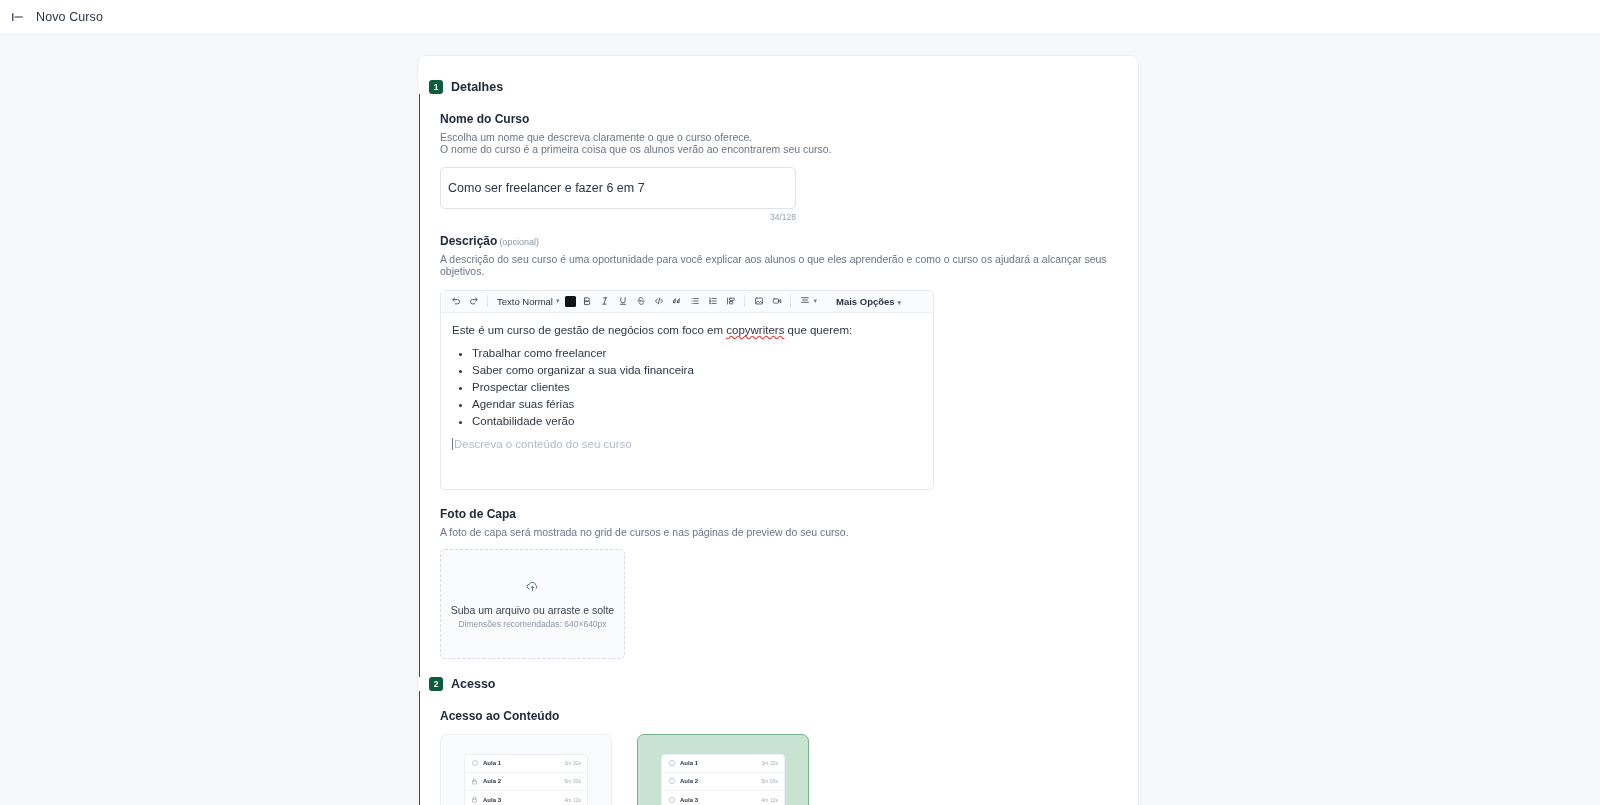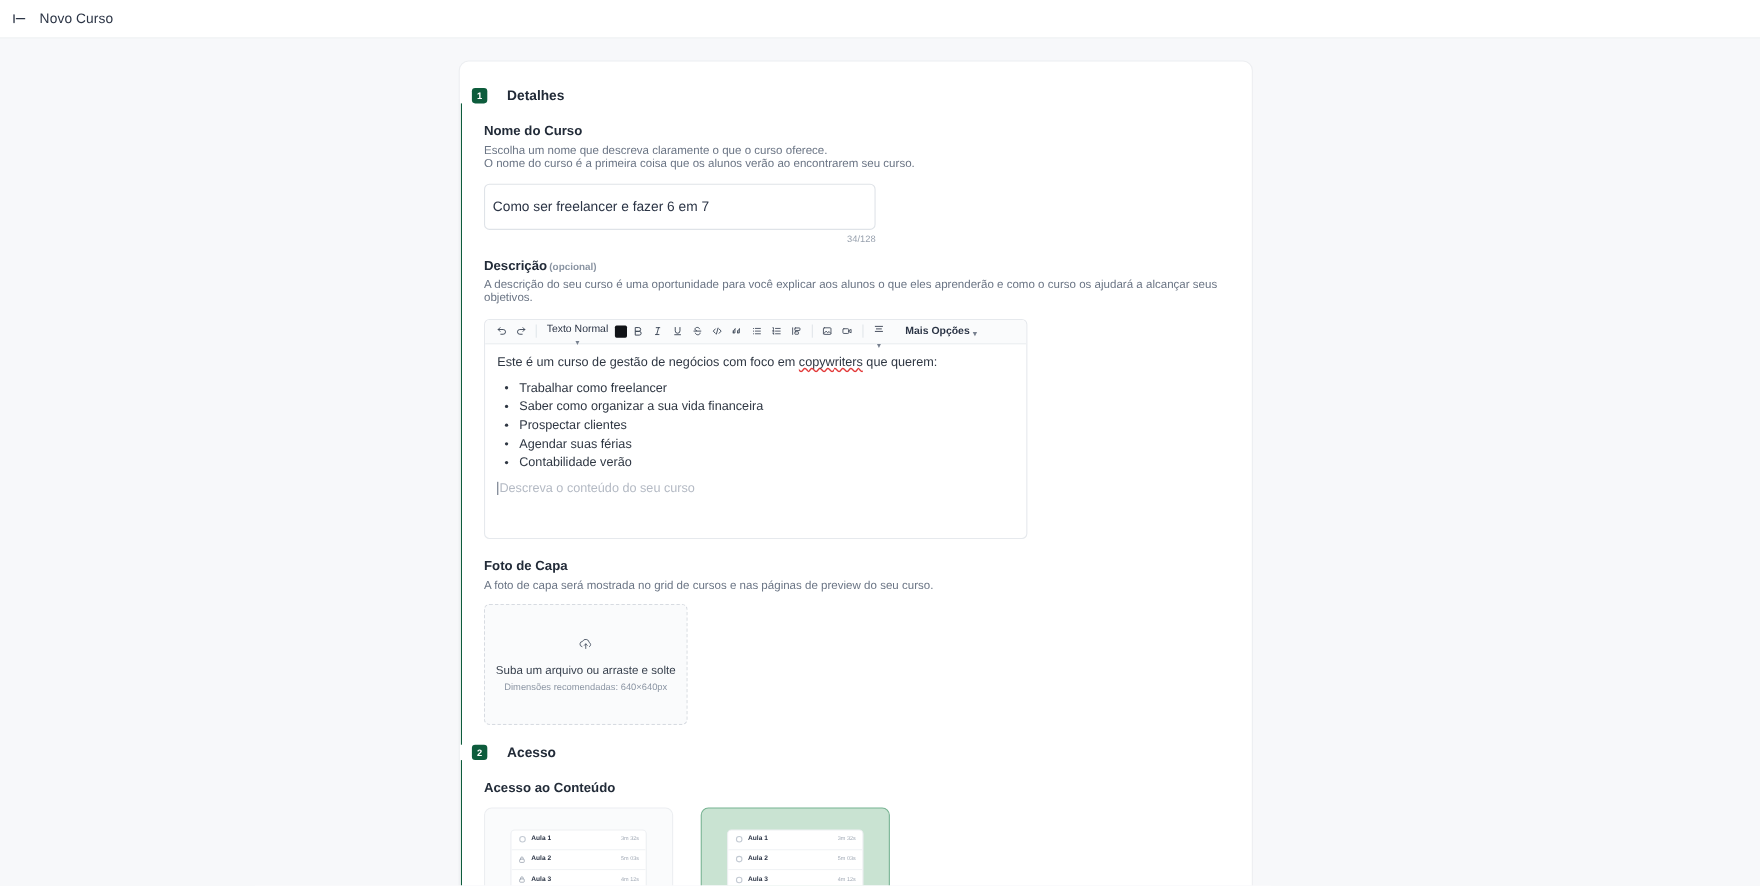--- a/index.html
+++ b/index.html
@@ -68,38 +68,37 @@
     font-weight: 700;
     display: flex;
     align-items: center;
     justify-content: center;
     flex: none;
   }
   .sec-title {
     font-size: 12.5px;
     font-weight: 700;
     color: #222b38;
-    margin-left: 10px;
   }
   .sec-body {
     margin-left: 1px;
     border-left: 1.6px solid #0d5c3c;
     padding-left: 20px;
   }
 
   
   .field-label {
     font-size: 12px;
     font-weight: 700;
     color: #222b38;
     margin-bottom: 5px;
   }
   .field-label .optional {
     font-size: 9px;
-    font-weight: 700;
+    font-weight: 400;
     color: #8b95a3;
     margin-left: 2px;
   }
   .field-help {
     font-size: 10.5px;
     color: #6b7585;
     line-height: 1.18;
   }
   .text-input {
     margin-top: 11px;
@@ -157,21 +156,20 @@
   }
   .tb-select {
     display: flex;
     align-items: center;
     gap: 3px;
     font-size: 9.5px;
     color: #2b3445;
     padding: 0 3px;
     height: 15px;
     white-space: nowrap;
-    flex-direction: column;
   }
   .chev { font-size: 7px; color: #77808f; }
   .tb-color {
     width: 11px; height: 11px;
     background: #111317;
     border-radius: 1.5px;
     flex: none;
   }
   .tb-more {
     display: flex;

